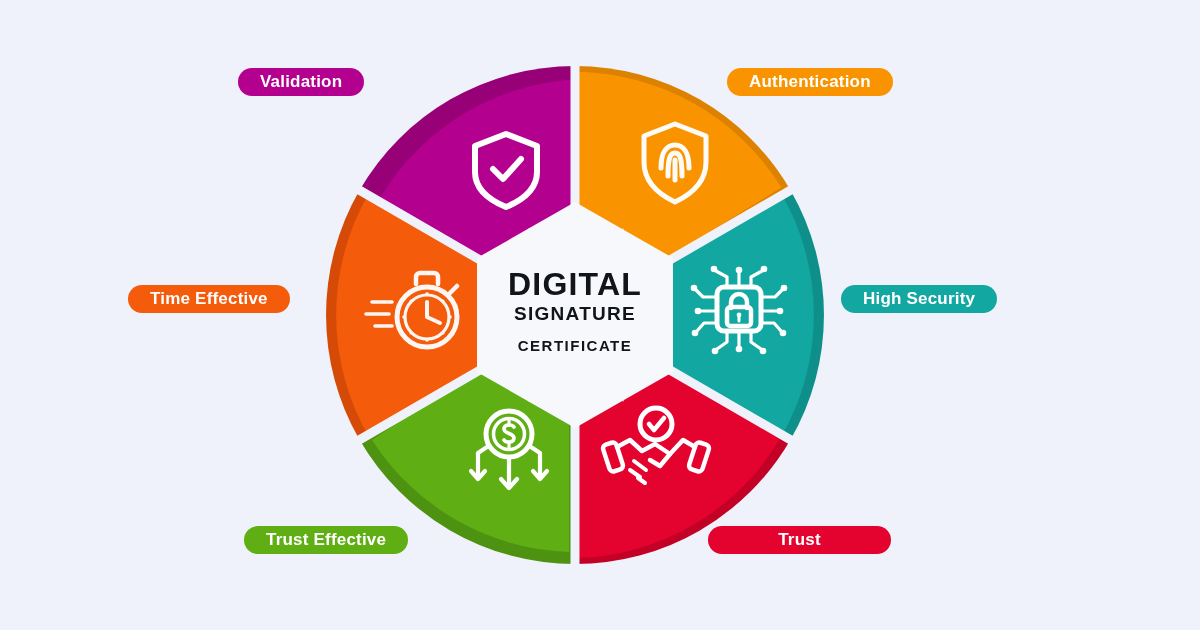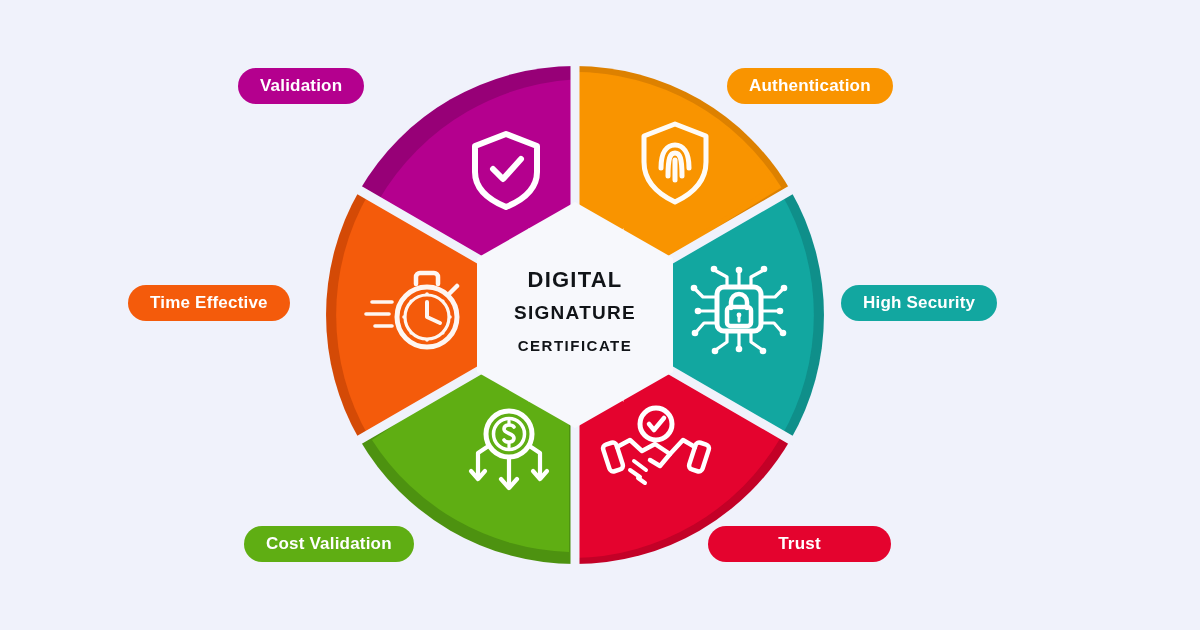--- a/index.html
+++ b/index.html
@@ -8,37 +8,37 @@
     background:#f0f2fb;
     font-family:"Liberation Sans", sans-serif;
     position:relative;
   }
   #stage{position:absolute;inset:0;}
   #wheel{position:absolute;left:0;top:0;width:1200px;height:630px;}
 
   .pill{
     position:absolute;
     display:flex;align-items:center;justify-content:center;
-    height:36px;padding:0 22px;
+    height:28px;padding:0 22px;
     border-radius:18px;
     color:#ffffff;
     font-size:17px;font-weight:bold;
     letter-spacing:.2px;
     white-space:nowrap;
     box-sizing:border-box;
   }
   .center-text{
     position:absolute;
     left:480px;top:268px;width:190px;
     text-align:center;
     color:#111418;
     pointer-events:none;
   }
-  .ct-1{font-size:22px;font-weight:bold;letter-spacing:1.2px;line-height:1.05;}
-  .ct-2{font-size:19px;font-weight:bold;letter-spacing:1.3px;line-height:1.25;margin-top:10px;}
+  .ct-1{font-size:32px;font-weight:bold;letter-spacing:1.2px;line-height:1.05;}
+  .ct-2{font-size:19px;font-weight:bold;letter-spacing:1.3px;line-height:1.25;margin-top:0;}
   .ct-3{font-size:15px;font-weight:bold;letter-spacing:1.5px;line-height:1.25;margin-top:12px;}
 </style>
 </head>
 <body style="background: rgb(240, 242, 251);">
 
 <div id="stage">
 
   <svg id="wheel" viewBox="0 0 1200 630" aria-hidden="true">
 
     <g>
@@ -218,20 +218,20 @@
 
   <div class="pill" id="pill-authentication" style="left: 727px; top: 68px; background: rgb(249, 148, 0); color: rgb(255, 255, 255);">
     <span>Authentication</span>
   </div>
 
   <div class="pill" id="pill-trust" style="left: 708px; top: 526px; width: 183px; background: rgb(228, 3, 46); color: rgb(255, 255, 255);">
     <span>Trust</span>
   </div>
 
   <div class="pill" id="pill-cost-effective" style="left: 244px; top: 526px; background: rgb(95, 174, 19); color: rgb(255, 255, 255);">
-    <span>Cost Validation</span>
+    <span>Trust Effective</span>
   </div>
 
   <div class="pill" id="pill-time-effective" style="left: 128px; top: 285px; background: rgb(244, 91, 11); color: rgb(255, 255, 255);">
     <span>Time Effective</span>
   </div>
 
 </div>
 
 </body></html>

